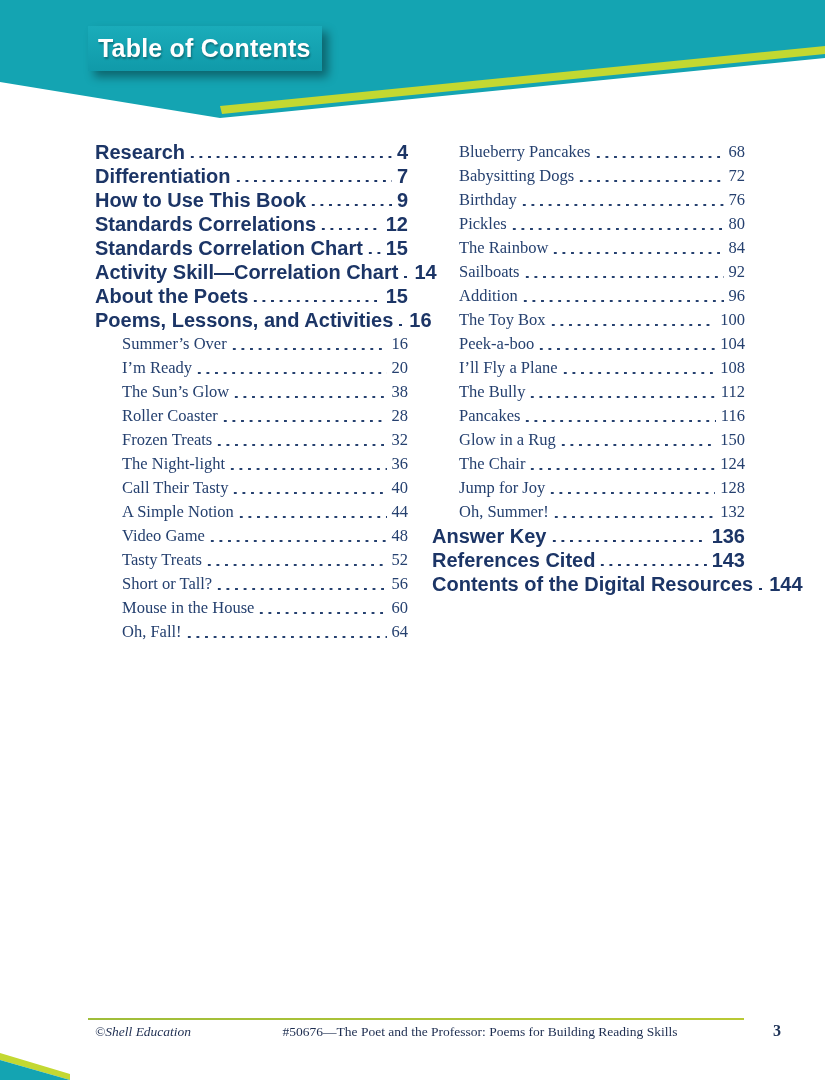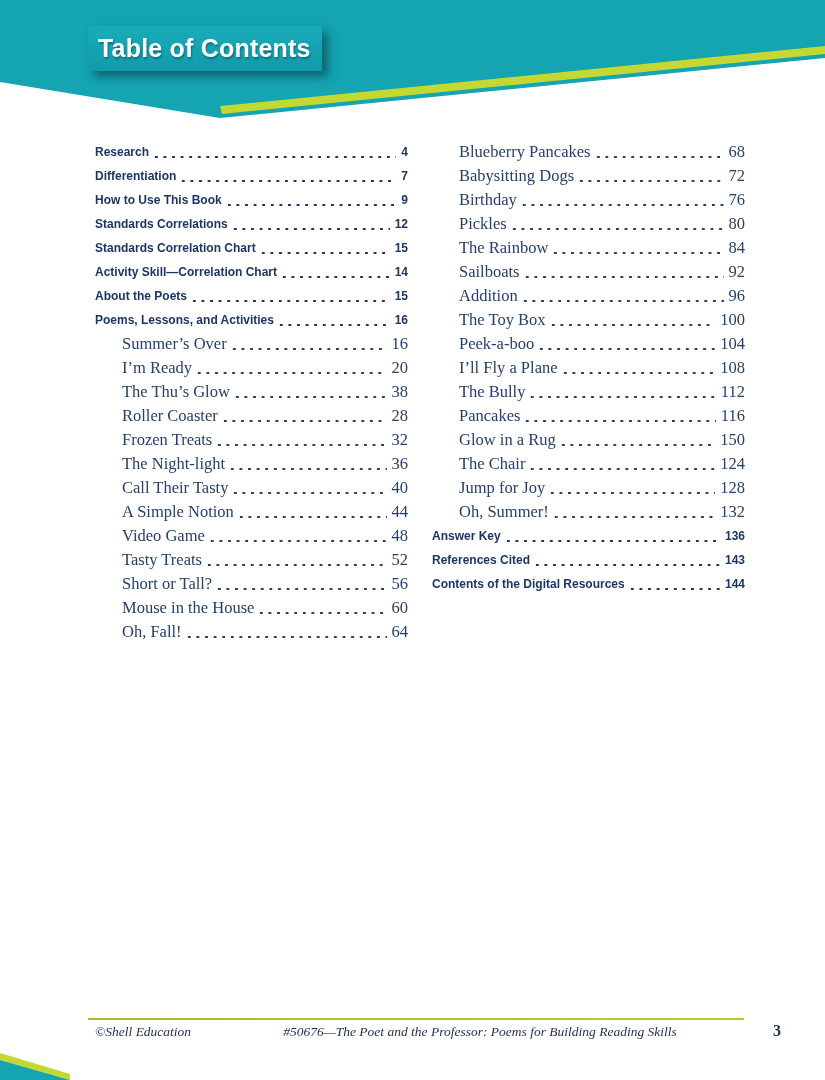--- a/index.html
+++ b/index.html
@@ -14,39 +14,39 @@
              display:flex;align-items:center;padding-left:10px;box-sizing:border-box;}
   .title-box span{color:#ffffff;font-weight:700;font-size:25px;letter-spacing:.2px;
              text-shadow:1px 2px 2px rgba(0,0,0,0.3);}
 
   
   .toc{position:absolute;top:140px;left:0;right:0;}
   .col{position:absolute;top:0;}
   .col-left{left:95px;width:313px;}
   .col-right{left:432px;width:313px;}
   .toc-row{display:flex;align-items:baseline;height:24px;line-height:24px;}
-  .toc-row.bold{font-family:"Liberation Sans",sans-serif;font-weight:700;font-size:12px;color:#1c3566;text-align:center;}
+  .toc-row.bold{font-family:"Liberation Sans",sans-serif;font-weight:700;font-size:20px;color:#1c3566;text-align:center;}
   .toc-row.serif{font-family:"Liberation Serif","DejaVu Serif",serif;font-size:16.5px;color:#25406f;}
   .toc-row.indent{padding-left:27px;}
   .label{white-space:nowrap;}
   .pnum{margin-left:2px;white-space:nowrap;}
   .leader{flex:1 1 auto;min-width:8px;height:6px;align-self:flex-end;margin:0 3px 4px 3px;
           background-repeat:repeat-x;background-position:left bottom;}
   .toc-row.bold .leader{background-image:radial-gradient(circle,#1c3566 1.35px,rgba(0,0,0,0) 1.5px);
           background-size:8.6px 6px;}
   .toc-row.serif .leader{background-image:radial-gradient(circle,#25406f 1.25px,rgba(0,0,0,0) 1.45px);
           background-size:8.6px 6px;}
 
   
   .footer-rule{position:absolute;left:88px;top:1018px;width:656px;height:2px;
                background:linear-gradient(90deg,#9fbd3a,#b9c934);}
   .f-left{position:absolute;left:95px;top:1024px;font-family:"Liberation Serif","DejaVu Serif",serif;
           font-style:italic;font-size:13.5px;color:#1d2d50;}
   .f-center{position:absolute;left:480px;top:1024px;transform:translateX(-50%);white-space:nowrap;
-          font-family:"Liberation Serif","DejaVu Serif",serif;font-style:italic;font-size:13.5px;color:#1d2d50;}
+          font-family:"Liberation Serif","DejaVu Serif",serif;font-size:13.5px;color:#1d2d50;}
   .f-page{position:absolute;right:44px;top:1022px;font-family:"Liberation Serif","DejaVu Serif",serif;
           font-weight:700;font-size:16px;color:#1b3055;}
   .corner-svg{position:absolute;left:0;bottom:0;display:block;}
 </style>
 </head>
 <body>
 
 <div class="page">
 
   <svg class="header-svg" width="825" height="130" viewBox="0 0 825 130">
@@ -104,21 +104,21 @@
           <span class="label">Summer’s Over</span>
           <span class="leader"></span>
           <span class="pnum">16</span>
         </div>
         <div class="toc-row serif indent">
           <span class="label">I’m Ready</span>
           <span class="leader"></span>
           <span class="pnum">20</span>
         </div>
         <div class="toc-row serif indent">
-          <span class="label">The Thu’s Glow</span>
+          <span class="label">The Sun’s Glow</span>
           <span class="leader"></span>
           <span class="pnum">38</span>
         </div>
         <div class="toc-row serif indent">
           <span class="label">Roller Coaster</span>
           <span class="leader"></span>
           <span class="pnum">28</span>
         </div>
         <div class="toc-row serif indent">
           <span class="label">Frozen Treats</span>

